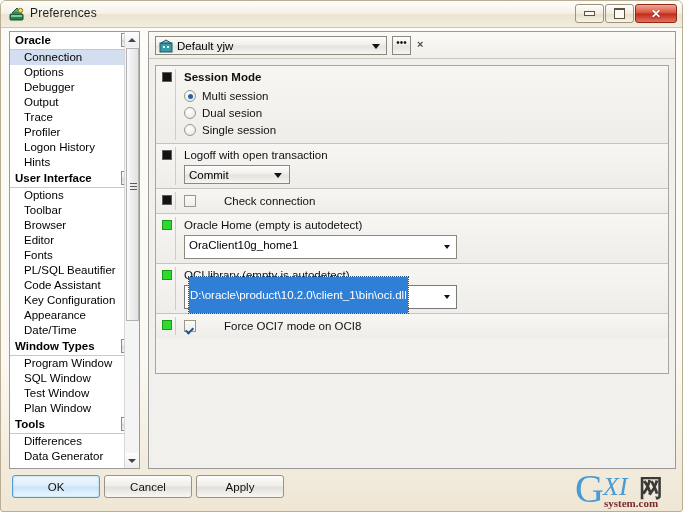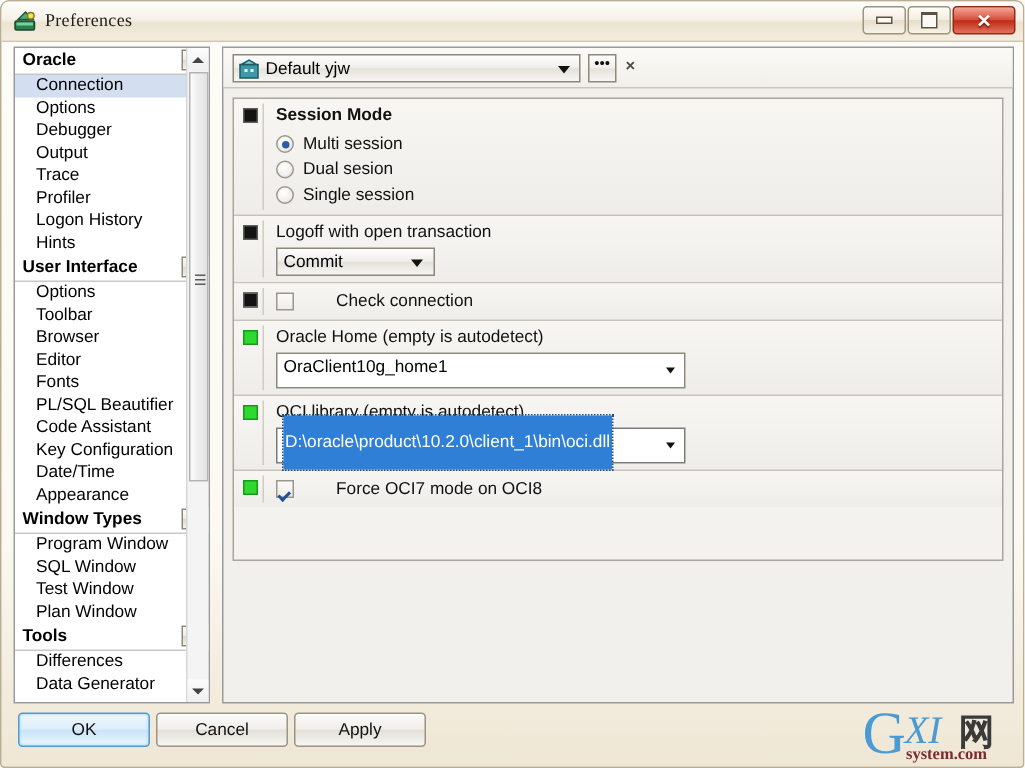--- a/index.html
+++ b/index.html
@@ -30,21 +30,20 @@
   }
   #app-icon {
     position: absolute; left: 8px; top: 5px;
     width: 16px; height: 16px;
   }
   #win-title {
     position: absolute; left: 29px; top: 5px;
     font-size: 12px; color: #1d1d1d;
     letter-spacing: .2px;
     white-space: nowrap;
-    font-family: Liberation Serif, serif;
   }
   .wbtn {
     position: absolute; top: 3px;
     height: 19px;
     box-sizing: border-box;
     border: 1px solid #9e937c;
     border-radius: 3px;
     display: flex; align-items: center; justify-content: center;
   }
   #btn-min { left: 574px; width: 29px;
@@ -378,22 +377,22 @@
             </div>
           </div>
           <div class="leaf"><span>Options</span></div>
           <div class="leaf"><span>Toolbar</span></div>
           <div class="leaf"><span>Browser</span></div>
           <div class="leaf"><span>Editor</span></div>
           <div class="leaf"><span>Fonts</span></div>
           <div class="leaf"><span>PL/SQL Beautifier</span></div>
           <div class="leaf"><span>Code Assistant</span></div>
           <div class="leaf"><span>Key Configuration</span></div>
+          <div class="leaf"><span>Appearance</span></div>
           <div class="leaf"><span>Date/Time</span></div>
-          <div class="leaf"><span>Appearance</span></div>
           <div class="grp">
             <div class="glabel">Window Types</div>
             <div class="gbtn">
               <span class="caret"></span>
             </div>
           </div>
           <div class="leaf"><span>Program Window</span></div>
           <div class="leaf"><span>SQL Window</span></div>
           <div class="leaf"><span>Test Window</span></div>
           <div class="leaf"><span>Plan Window</span></div>

